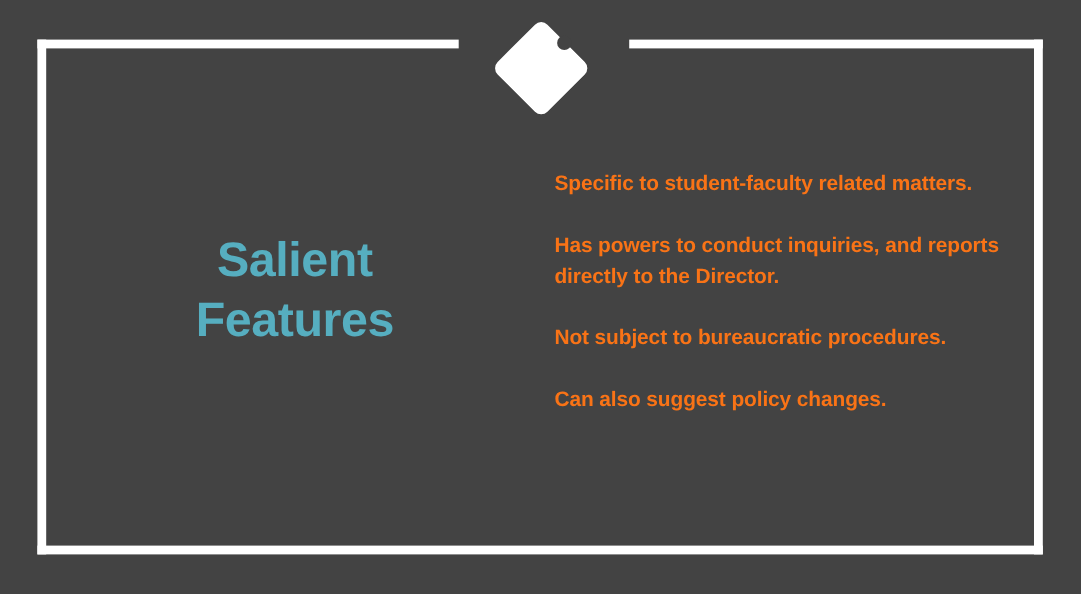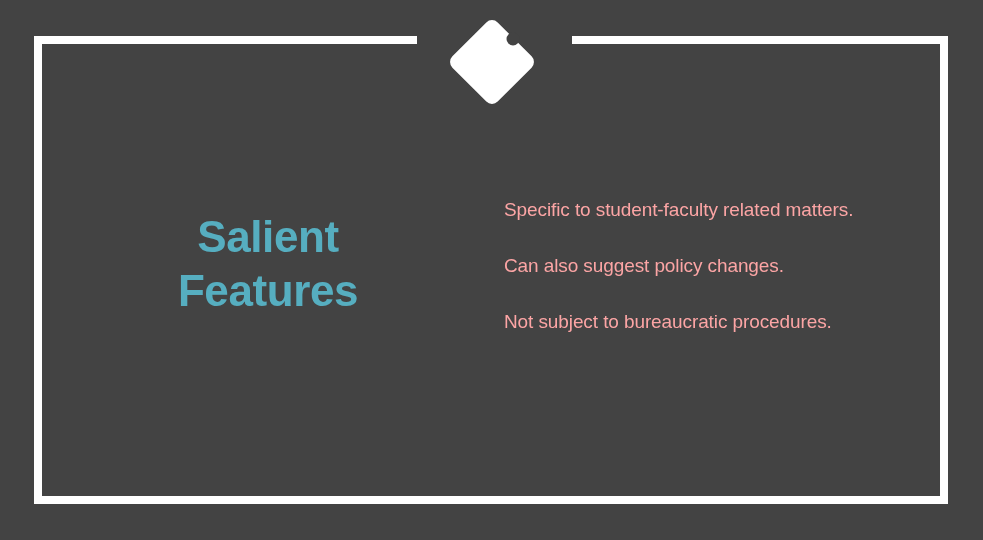--- a/index.html
+++ b/index.html
@@ -77,23 +77,23 @@
     flex: 1;
     display: flex;
     flex-direction: column;
     justify-content: center;
     padding-left: 10px;
     padding-bottom: 8px;
     box-sizing: border-box;
   }
 
   .bullet-item {
-    color: #fca5a5;
+    color: #f97316;
     font-size: 19px;
-    font-weight: normal;
+    font-weight: bold;
     line-height: 1.48;
     letter-spacing: -0.1px;
     margin-bottom: 28px;
     max-width: 420px;
   }
   .bullet-item:last-child { margin-bottom: 0; }
 </style>
 </head>
 <body>
 
@@ -116,18 +116,19 @@
 
   <div id="content">
 
     <div id="title-col">
       <div id="slide-title">Salient
 Features</div>
     </div>
 
     <div id="bullets-col">
       <div class="bullet-item">Specific to student-faculty related matters.</div>
+      <div class="bullet-item">Has powers to conduct inquiries, and reports directly to the Director.</div>
+      <div class="bullet-item">Not subject to bureaucratic procedures.</div>
       <div class="bullet-item">Can also suggest policy changes.</div>
-      <div class="bullet-item">Not subject to bureaucratic procedures.</div>
     </div>
 
   </div>
 </div>
 
 </body></html>

